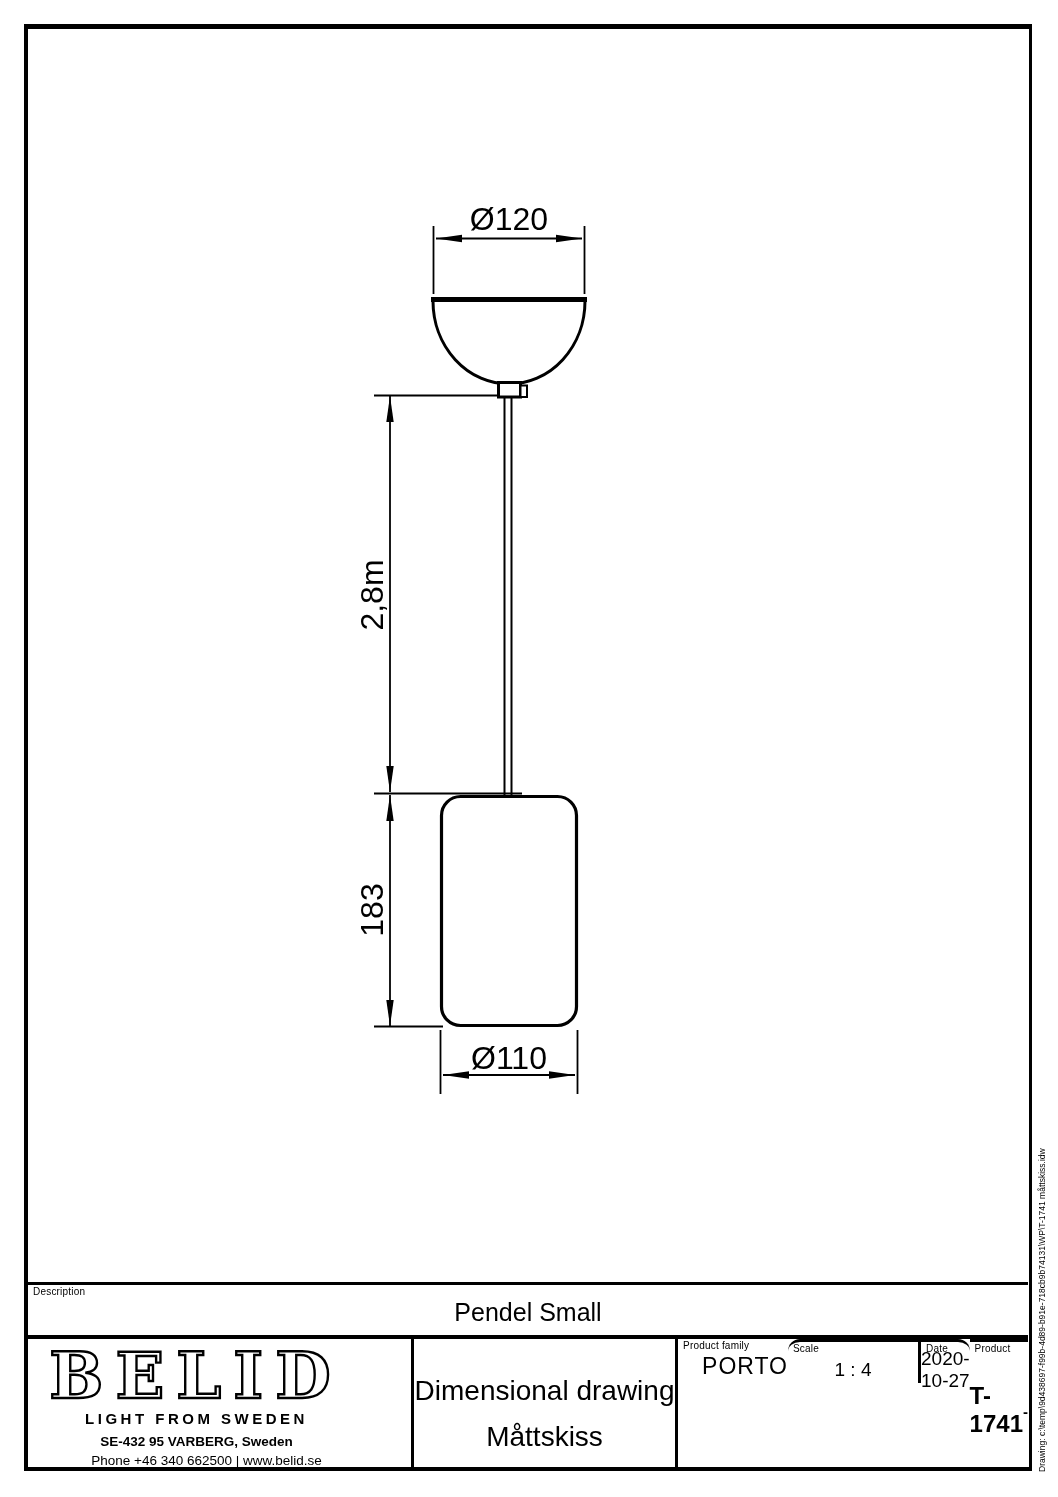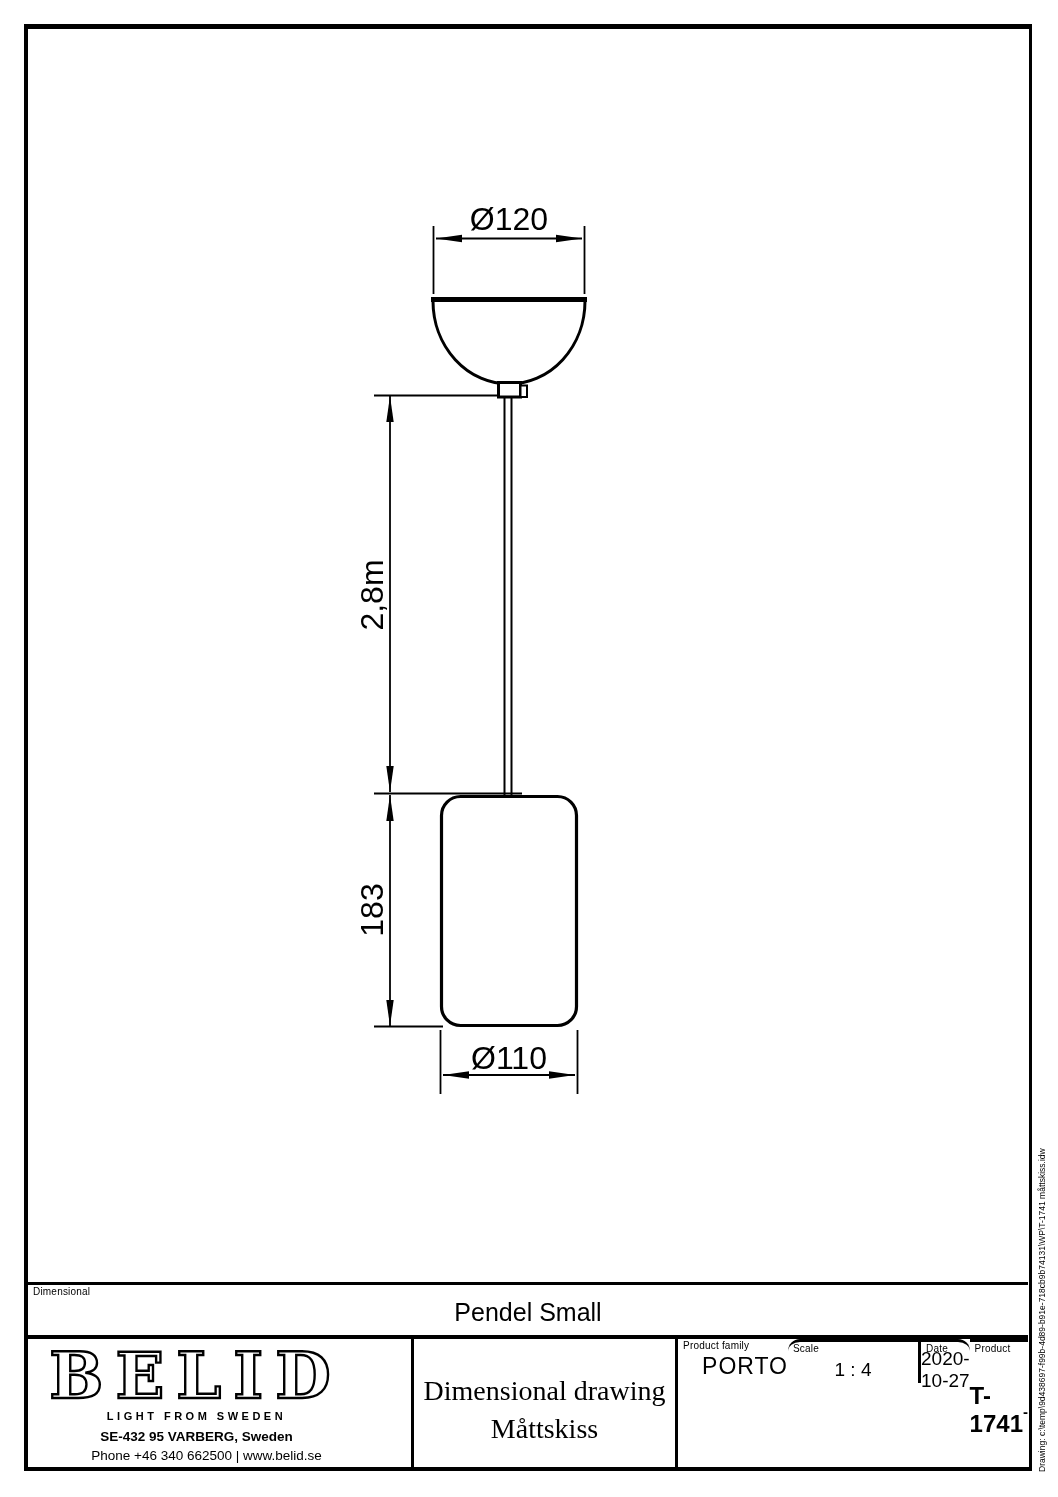--- a/index.html
+++ b/index.html
@@ -29,28 +29,28 @@
     width:100%; height:100%; display:flex; align-items:center; justify-content:center;
     font-size:25px; padding-top:4px; box-sizing:border-box;
   }
   .tb-main {
     position:absolute; left:0; top:53px; width:1000px; height:132px;
     box-sizing:border-box; border-top:4px solid #000; display:flex;
   }
   .tb-brand { width:383px; position:relative; }
   .brand-inner { margin:3px 46px 0 0; text-align:center; }
   .logo-svg { display:block; margin:0 auto; }
-  .tagline { font-size:11px; font-weight:bold; letter-spacing:3.5px; margin-top:0px; white-space:nowrap; }
+  .tagline { font-size:15px; font-weight:bold; letter-spacing:3.5px; margin-top:0px; white-space:nowrap; }
   .address { font-size:13.5px; font-weight:bold; margin-top:7px; white-space:nowrap; }
   .contact { font-size:13.5px; margin-top:4px; white-space:nowrap;margin-left:20px; }
   .tb-doctype {
     width:346px; box-sizing:border-box;
     border-left:3px solid #000; border-right:3px solid #000;
     display:flex; flex-direction:column; align-items:center;
-    padding-top:38px; gap:10px;font-family:Liberation Serif, serif;
+    padding-top:38px; gap:18px;
   }
   .doctype-line { font-size:28px; line-height:28px; text-align:center; }
   .tb-info { flex:1; display:flex; }
   .tb-cell { position:relative; box-sizing:border-box; }
   .tb-family { height:42px; }
   .tb-scaledate { height:44px; box-sizing:border-box; border-top:3px solid #000; display:flex;border-radius:12px; }
   .tb-scale { width:133px; border-right:3px solid #000; }
   .tb-date { flex:1; }
   .tb-product { flex:1; border-top:3px solid #000; }
   .val {
@@ -117,21 +117,21 @@
       <text transform="translate(383 910) rotate(-90)" text-anchor="middle">183</text>
       <text x="509" y="1069" text-anchor="middle">Ø110</text>
     </g>
   </svg>
 
   <div class="frame"></div>
 
   <div class="titleblock">
 
     <div class="tb-desc">
-      <span class="lbl">Dimensional</span>
+      <span class="lbl">Description</span>
       <div class="desc-val">Pendel Small</div>
     </div>
 
     <div class="tb-main">
 
       <div class="tb-brand">
         <div class="brand-inner">
           <svg class="logo-svg" width="337" height="68" viewBox="0 0 337 68">
             <text x="168" y="56" text-anchor="middle" font-family="DejaVu Serif, serif" font-weight="bold" font-size="64" letter-spacing="12" fill="#ffffff" stroke="#000000" stroke-width="2.4">BELID</text>
           </svg>

